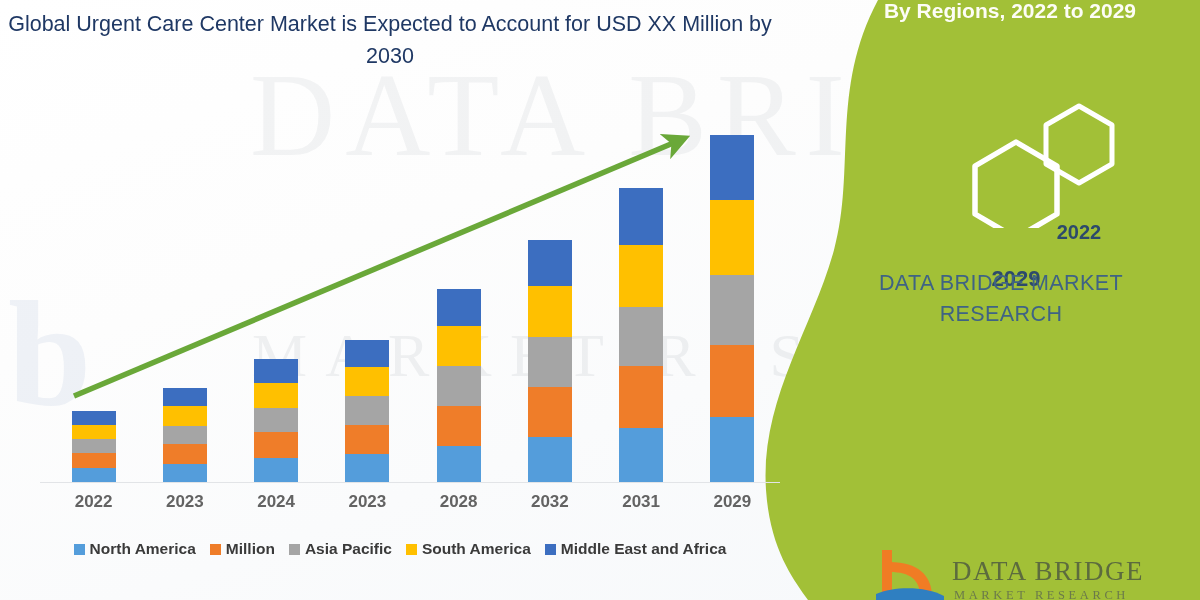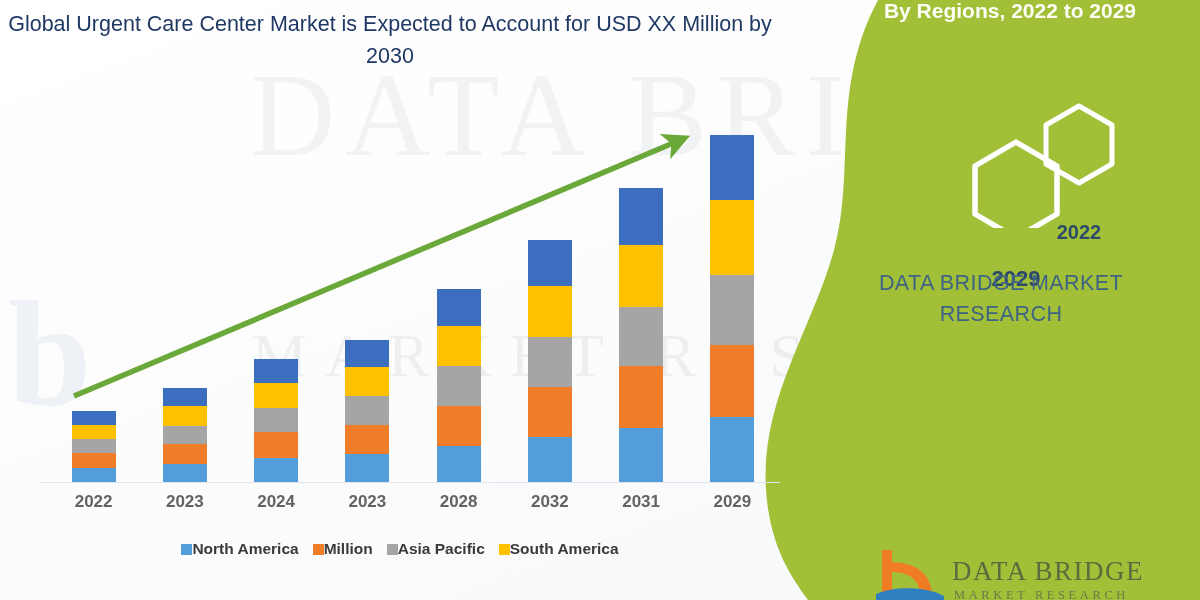--- a/index.html
+++ b/index.html
@@ -144,20 +144,21 @@
     width: 800px;
     display: flex;
     justify-content: center;
     align-items: center;
     gap: 14px;
     z-index: 6;
   }
   .legend-item {
     display: flex;
     align-items: center;
+    gap: 5px;
     font-size: 15.5px;
     font-weight: 700;
     color: #3a3a3a;
     white-space: nowrap;
   }
   .legend-swatch {
     width: 11px; height: 11px;
     display: inline-block;
     flex: 0 0 auto;
   }
@@ -369,20 +370,24 @@
           <span class="legend-swatch" style="background: rgb(239, 125, 41);"></span>
           <span>Million</span>
         </div>
         <div class="legend-item">
           <span class="legend-swatch" style="background: rgb(165, 165, 165);"></span>
           <span>Asia Pacific</span>
         </div>
         <div class="legend-item">
           <span class="legend-swatch" style="background: rgb(255, 192, 0);"></span>
           <span>South America</span>
+        </div>
+        <div class="legend-item">
+          <span class="legend-swatch" style="background: rgb(60, 110, 192);"></span>
+          <span>Middle East and Africa</span>
         </div>
       </div>
   </div>
 
   <div class="right-panel">
     <svg class="green-shape" width="440" height="600" viewBox="0 0 440 600" preserveAspectRatio="none">
       <path d="M 118,0 C 70,90 96,170 74,250 C 52,330 0,400 6,490 C 10,550 34,580 48,600 L 440,600 L 440,0 Z" fill="#a2c037"></path>
     </svg>
 
     <div class="right-content">

